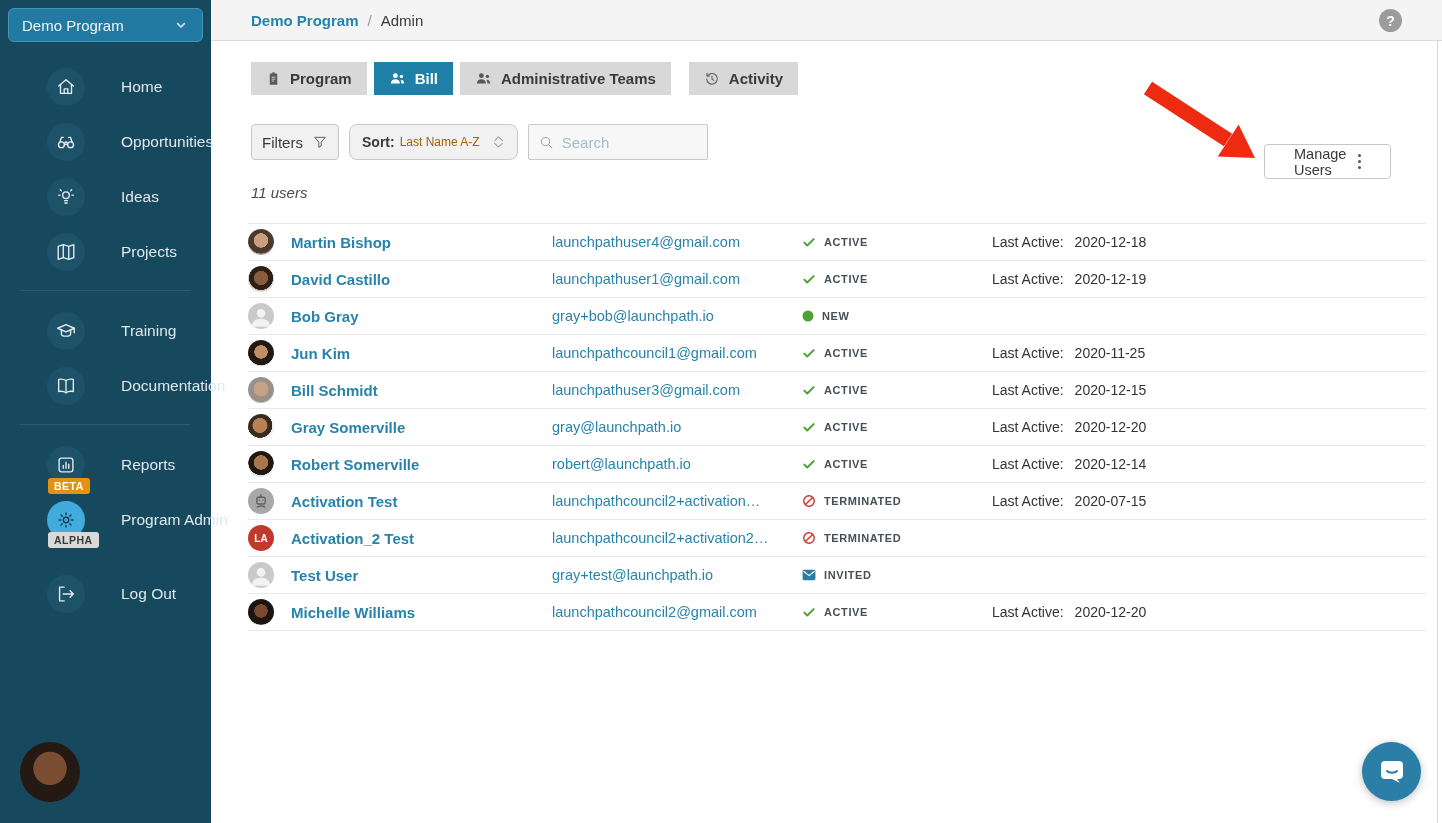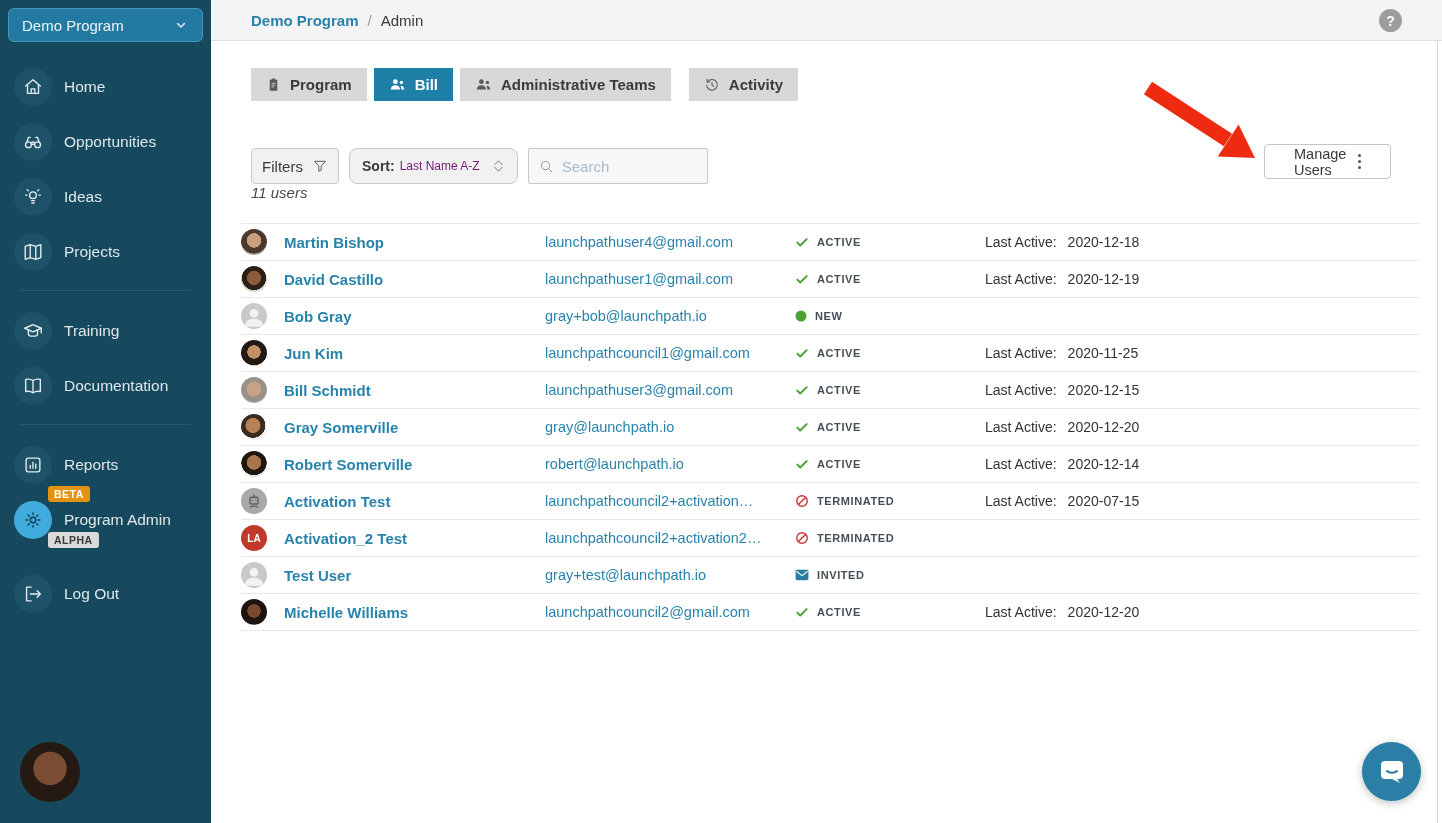--- a/index.html
+++ b/index.html
@@ -10,91 +10,91 @@
   
   .sidebar { position:absolute; left:0; top:0; width:211px; height:823px;
     background:var(--sidebar_bg); }
   .program-selector { position:absolute; left:8px; top:8px; width:195px; height:34px;
     background:var(--selector_bg); border:1.5px solid var(--selector_border);
     border-radius:6px; display:flex; align-items:center; justify-content:space-between;
     padding:0 13px; cursor:pointer; }
   .program-selector span { color:#eef4f7; font-size:15px; }
   .program-selector svg { stroke:#cfe0e8; }
   .nav { position:absolute; top:59px; left:0; right:0; }
-  .nav-item { height:55px; display:flex; align-items:center; padding-left:14px;
-    position:relative; cursor:pointer; }
+  .nav-item { height:55px; display:flex; align-items:center; padding-left:47px;
+    position:relative; cursor:pointer;gap:24px; }
   .nav-icon { width:38px; height:38px; border-radius:50%; background:var(--icon_circle);
     display:flex; align-items:center; justify-content:center; flex:0 0 38px; }
   .nav-icon svg { stroke:#e4ebee; fill:none; stroke-width:1.5; stroke-linecap:round; stroke-linejoin:round; }
   .nav-item.active .nav-icon { background:var(--active_icon_bg); }
   .nav-item.active .nav-icon svg { stroke:#123c4f; }
   .nav-label { color:#dfe7ea; font-size:15.5px; margin-left:12px; white-space:nowrap; }
   .nav-divider { height:1px; background:#2a5a70; margin:11px 20px 12px 20px; }
   .badge { position:absolute; font-size:10.5px; font-weight:bold; letter-spacing:.5px;
     padding:2px 6px; border-radius:3px; }
-  .badge-beta { left:48px; top:41px; background:var(--beta_orange); color:#fff;margin-top:8px; }
+  .badge-beta { left:48px; top:41px; background:var(--beta_orange); color:#fff; }
   .badge-alpha { left:48px; top:40px; background:var(--alpha_gray); color:#3a3a3a; }
   .logout-gap { height:19px; }
   .sidebar-avatar { position:absolute; left:20px; top:742px; width:60px; height:60px;
     border-radius:50%; cursor:pointer;
     background: radial-gradient(circle at 50% 44%, #7a4c32 0 36%, #241a13 38% 74%, #4d4b45 76%); }
 
   
   .topbar { position:absolute; left:211px; top:0; width:1231px; height:41px;
     background:var(--topbar_bg); border-bottom:1px solid #dcdcdc;
     display:flex; align-items:center; padding:0 40px; }
   .crumb-link { color:var(--link_blue); font-size:15px; font-weight:600; cursor:pointer; }
   .crumb-sep { color:#999; font-size:15px; margin:0 9px; }
   .crumb-page { color:#3a3a3a; font-size:15px; }
   .help-btn { position:absolute; right:40px; top:9px; width:23px; height:23px; border-radius:50%;
     background:#9c9c9c; color:#fff; font-size:14px; font-weight:bold;
     display:flex; align-items:center; justify-content:center; cursor:pointer; }
 
   
-  .tabs { position:absolute; left:251px; top:68px; display:flex; }
+  .tabs { position:absolute; left:251px; top:62px; display:flex; }
   .tab { height:33px; background:var(--tab_bg); display:flex; align-items:center;
     padding:0 15px; margin-right:7px; font-size:15px; font-weight:600; color:#3a3a3a;
     cursor:pointer; }
   .tab svg { margin-right:9px; fill:#5a5a5a; }
   .tab.outline-icon svg { fill:none; stroke:#5a5a5a; stroke-width:1.6; stroke-linecap:round; }
   .tab.active { background:var(--accent_blue); color:#fff; }
   .tab.active svg { fill:#fff; }
   .tab-gap { width:11px; }
 
   
-  .toolbar { position:absolute; left:251px; top:148px; display:flex; }
+  .toolbar { position:absolute; left:251px; top:124px; display:flex; }
   .btn-filters { height:36px; width:88px; background:#f1f1f1; border:1px solid #c9c9c9;
     border-radius:4px; display:flex; align-items:center; justify-content:center;
     font-size:15px; color:#3a3a3a; cursor:pointer; }
   .btn-filters svg { margin-left:9px; stroke:#555; fill:none; stroke-width:1.4; }
   .btn-sort { height:36px; background:#f1f1f1; border:1px solid #c9c9c9; border-radius:8px;
     display:flex; align-items:center; padding:4px 12px; margin-left:10px; cursor:pointer; }
   .sort-label { font-size:14px; font-weight:bold; color:#3a3a3a; }
-  .sort-value { font-size:12px; color:#701a75; margin-left:5px; }
+  .sort-value { font-size:12px; color:#a16207; margin-left:5px; }
   .sort-chevrons { margin-left:12px; display:flex; flex-direction:column; }
   .sort-chevrons svg { stroke:#666; fill:none; stroke-width:1.6; stroke-linecap:round; }
   .search-box { height:36px; width:180px; background:#f7f7f7; border:1px solid #c9c9c9;
     border-radius:2px; margin-left:10px; display:flex; align-items:center; padding:16px 10px; }
   .search-box svg { stroke:#9a9a9a; fill:none; stroke-width:1.6; flex:0 0 auto; }
   .search-input { border:none; outline:none; background:transparent; font-size:15px;
     margin-left:8px; width:130px; color:#444; font-family:"Liberation Sans",sans-serif; }
   .search-input::placeholder { color:#a5bcc9; }
   .count-text { position:absolute; left:251px; top:184px; font-style:italic;
     font-size:15px; color:#4a4a4a; }
   .btn-manage { position:absolute; left:1264px; top:144px; width:127px; height:35px;
     background:#fff; border:1px solid #c6c6c6; border-radius:4px; display:flex;
     align-items:center; padding:0 29px; cursor:pointer; }
   .btn-manage span.lbl { font-size:14.5px; color:#3a3a3a; }
   .kebab { margin-left:12px; display:flex; flex-direction:column; align-items:center; }
   .kebab i { width:3px; height:3px; border-radius:50%; background:#555; margin:1.5px 0; }
 
   .red-arrow { position:absolute; left:1142px; top:80px; pointer-events:none; }
 
   
-  .user-list { position:absolute; left:241px; top:223px; width:1178px;
+  .user-list { position:absolute; left:248px; top:223px; width:1178px;
     border-top:1px solid var(--row_border); }
   .row { height:37px; display:flex; align-items:center;
     border-bottom:1px solid var(--row_border); }
   .avatar { width:26px; height:26px; border-radius:50%; margin-left:0; flex:0 0 26px;
     overflow:hidden; display:flex; align-items:center; justify-content:center;
     background:#c9c9c9; position:relative; }
   .avatar svg { display:none; }
   .avatar.av-sil  svg.sil { display:block; }
   .avatar.av-robot { background:#a8a8a8; }
   .avatar.av-robot svg.robot { display:block; }

